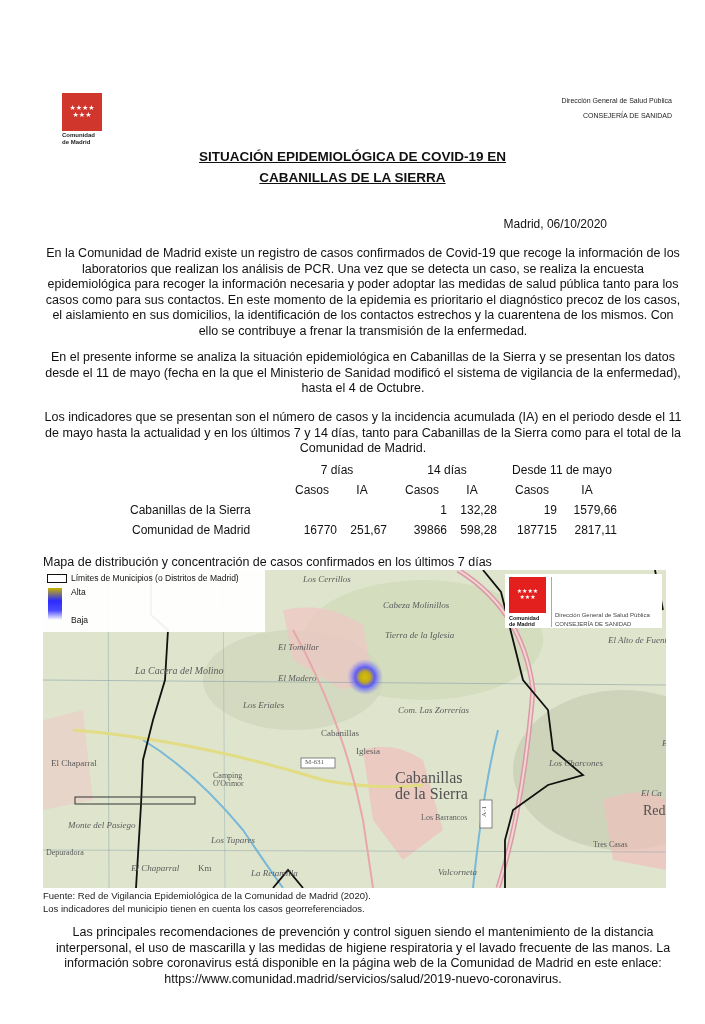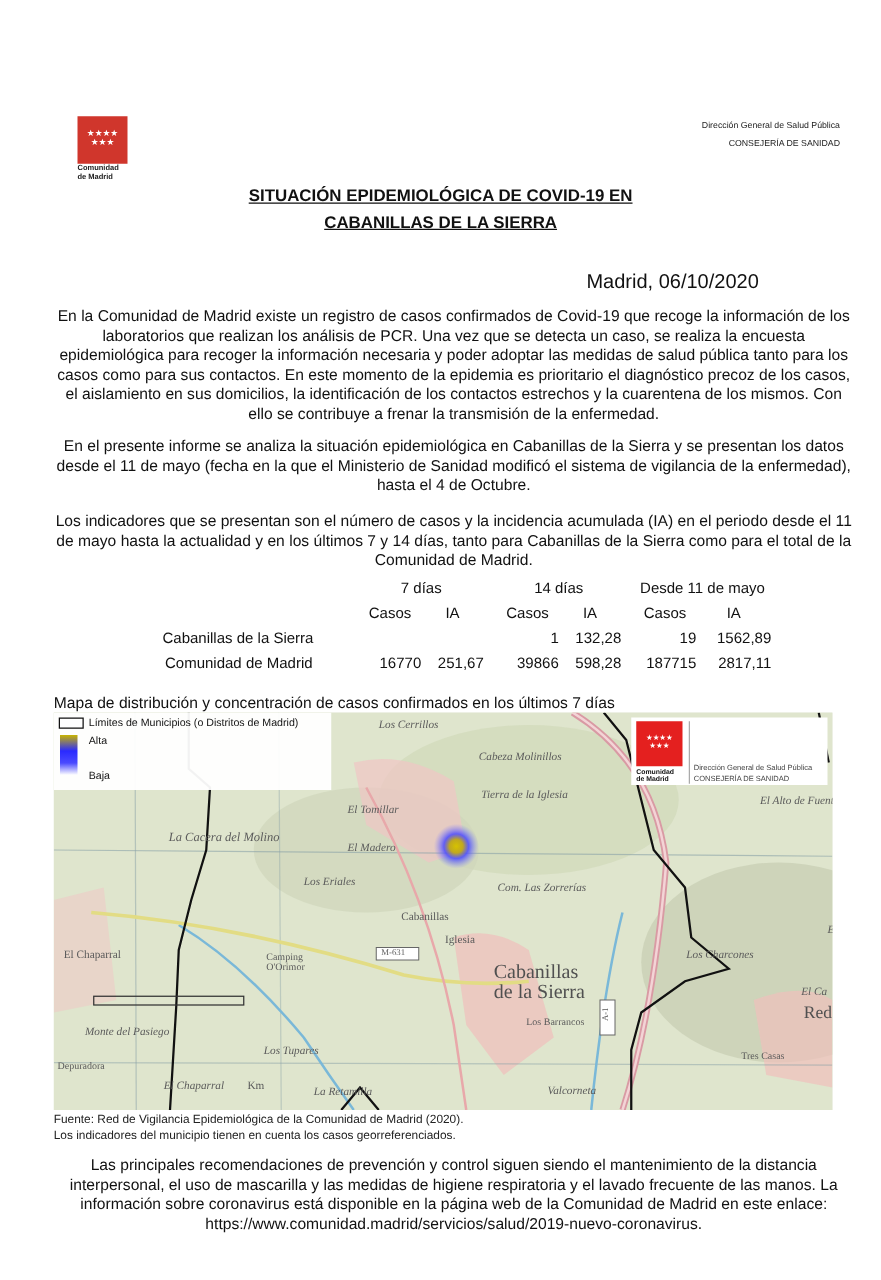--- a/index.html
+++ b/index.html
@@ -6,21 +6,21 @@
   body { width: 705px; height: 1024px; position: relative; overflow: hidden;
          font-family: "Liberation Sans", sans-serif; color: #111; }
   .abs { position: absolute; }
   .logo { left: 62px; top: 93px; width: 40px; height: 52px; }
   .logo .red { width: 40px; height: 38px; background: #d0362c; position: relative; }
   .logo .stars { position: absolute; left: 3px; top: 11px; width: 34px; color: #fff; font-size: 7px; line-height: 7px; text-align: center; letter-spacing: 0px; }
   .logo .name { font-size: 6px; font-weight: bold; line-height: 7px; margin-top: 1px; color: #222; }
   .hdr-right { right: 33px; top: 93px; text-align: right; font-size: 7px; line-height: 15px; color: #222; }
   .title { left: 0; width: 705px; top: 146px; text-align: center; font-weight: bold; font-size: 13.5px; line-height: 21px; }
   .title span { text-decoration: underline; }
-  .date { right: 98px; top: 217px; font-size: 16px; }
+  .date { right: 98px; top: 217px; font-size: 12px; }
   .para { left: 43px; width: 640px; font-size: 12.5px; line-height: 15.5px; text-align: center; }
   .p1 { top: 246px; }
   .p2 { top: 350px; }
   .p3 { top: 410px; }
   table.ind { position: absolute; left: 120px; top: 460px; border-collapse: collapse; font-size: 12px; }
   table.ind td { padding: 0; height: 20px; text-align: right; margin-top: 28px; }
   table.ind td.lbl { text-align: left; width: 155px; }
   .map-caption { left: 43px; top: 555px; font-size: 12.5px; }
   .map { left: 43px; top: 570px; width: 623px; height: 318px; overflow: hidden; background: #dfe5cf; }
   .map svg { position: absolute; left: 0; top: 0; }
@@ -94,21 +94,21 @@
   </tr>
   <tr>
     <td class="lbl" style="padding-left:10px">Cabanillas de la Sierra</td>
     <td></td>
     <td></td>
     <td></td>
     <td>1</td>
     <td>132,28</td>
     <td></td>
     <td>19</td>
-    <td>1562,89</td>
+    <td>1579,66</td>
   </tr>
   <tr>
     <td class="lbl" style="padding-left:12px">Comunidad de Madrid</td>
     <td>16770</td>
     <td>251,67</td>
     <td></td>
     <td>39866</td>
     <td>598,28</td>
     <td></td>
     <td>187715</td>
@@ -172,21 +172,21 @@
   <span class="maplbl" style="left:235px;top:72px;">El Tomillar</span>
   <span class="maplbl" style="left:92px;top:95px;font-size:10px;">La Cacera del Molino</span>
   <span class="maplbl" style="left:565px;top:65px;">El Alto de Fuente</span>
   <span class="maplbl" style="left:235px;top:103px;">El Madero</span>
   <span class="maplbl" style="left:200px;top:130px;">Los  Eriales</span>
   <span class="maplbl" style="left:355px;top:135px;">Com.  Las  Zorrerías</span>
   <span class="maplbl" style="left:278px;top:158px;font-style:normal;">Cabanillas</span>
   <span class="maplbl" style="left:313px;top:176px;font-style:normal;">Iglesia</span>
   <span class="maplbl" style="left:262px;top:188px;font-style:normal;font-size:7px;">M-631</span>
   <span class="maplbl" style="left:8px;top:188px;font-style:normal;">El Chaparral</span>
-  <span class="maplbl" style="left:170px;top:192px;font-style:normal;font-size:8px;line-height:8px;"><span>Camping</span><br><span>O'Orimor</span></span>
+  <span class="maplbl" style="left:170px;top:202px;font-style:normal;font-size:8px;line-height:8px;"><span>Camping</span><br><span>O'Orimor</span></span>
   <span class="maplbl" style="left:168px;top:235px;margin-top:30px;">Los  Tupares</span>
   <span class="maplbl" style="left:25px;top:250px;">Monte del Pasiego</span>
   <span class="maplbl" style="left:3px;top:278px;font-style:normal;font-size:8px;">Depuradora</span>
   <span class="maplbl" style="left:88px;top:293px;">El Chaparral</span>
   <span class="maplbl" style="left:155px;top:293px;font-style:normal;">Km</span>
   <span class="maplbl" style="left:208px;top:298px;">La  Retamilla</span>
   <span class="maplbl town" style="left:352px;top:200px;">Cabanillas</span>
   <span class="maplbl town" style="left:352px;top:216px;">de la Sierra</span>
   <span class="maplbl" style="left:378px;top:243px;font-style:normal;font-size:8px;">Los Barrancos</span>
   <span class="maplbl" style="left:395px;top:297px;">Valcorneta</span>

